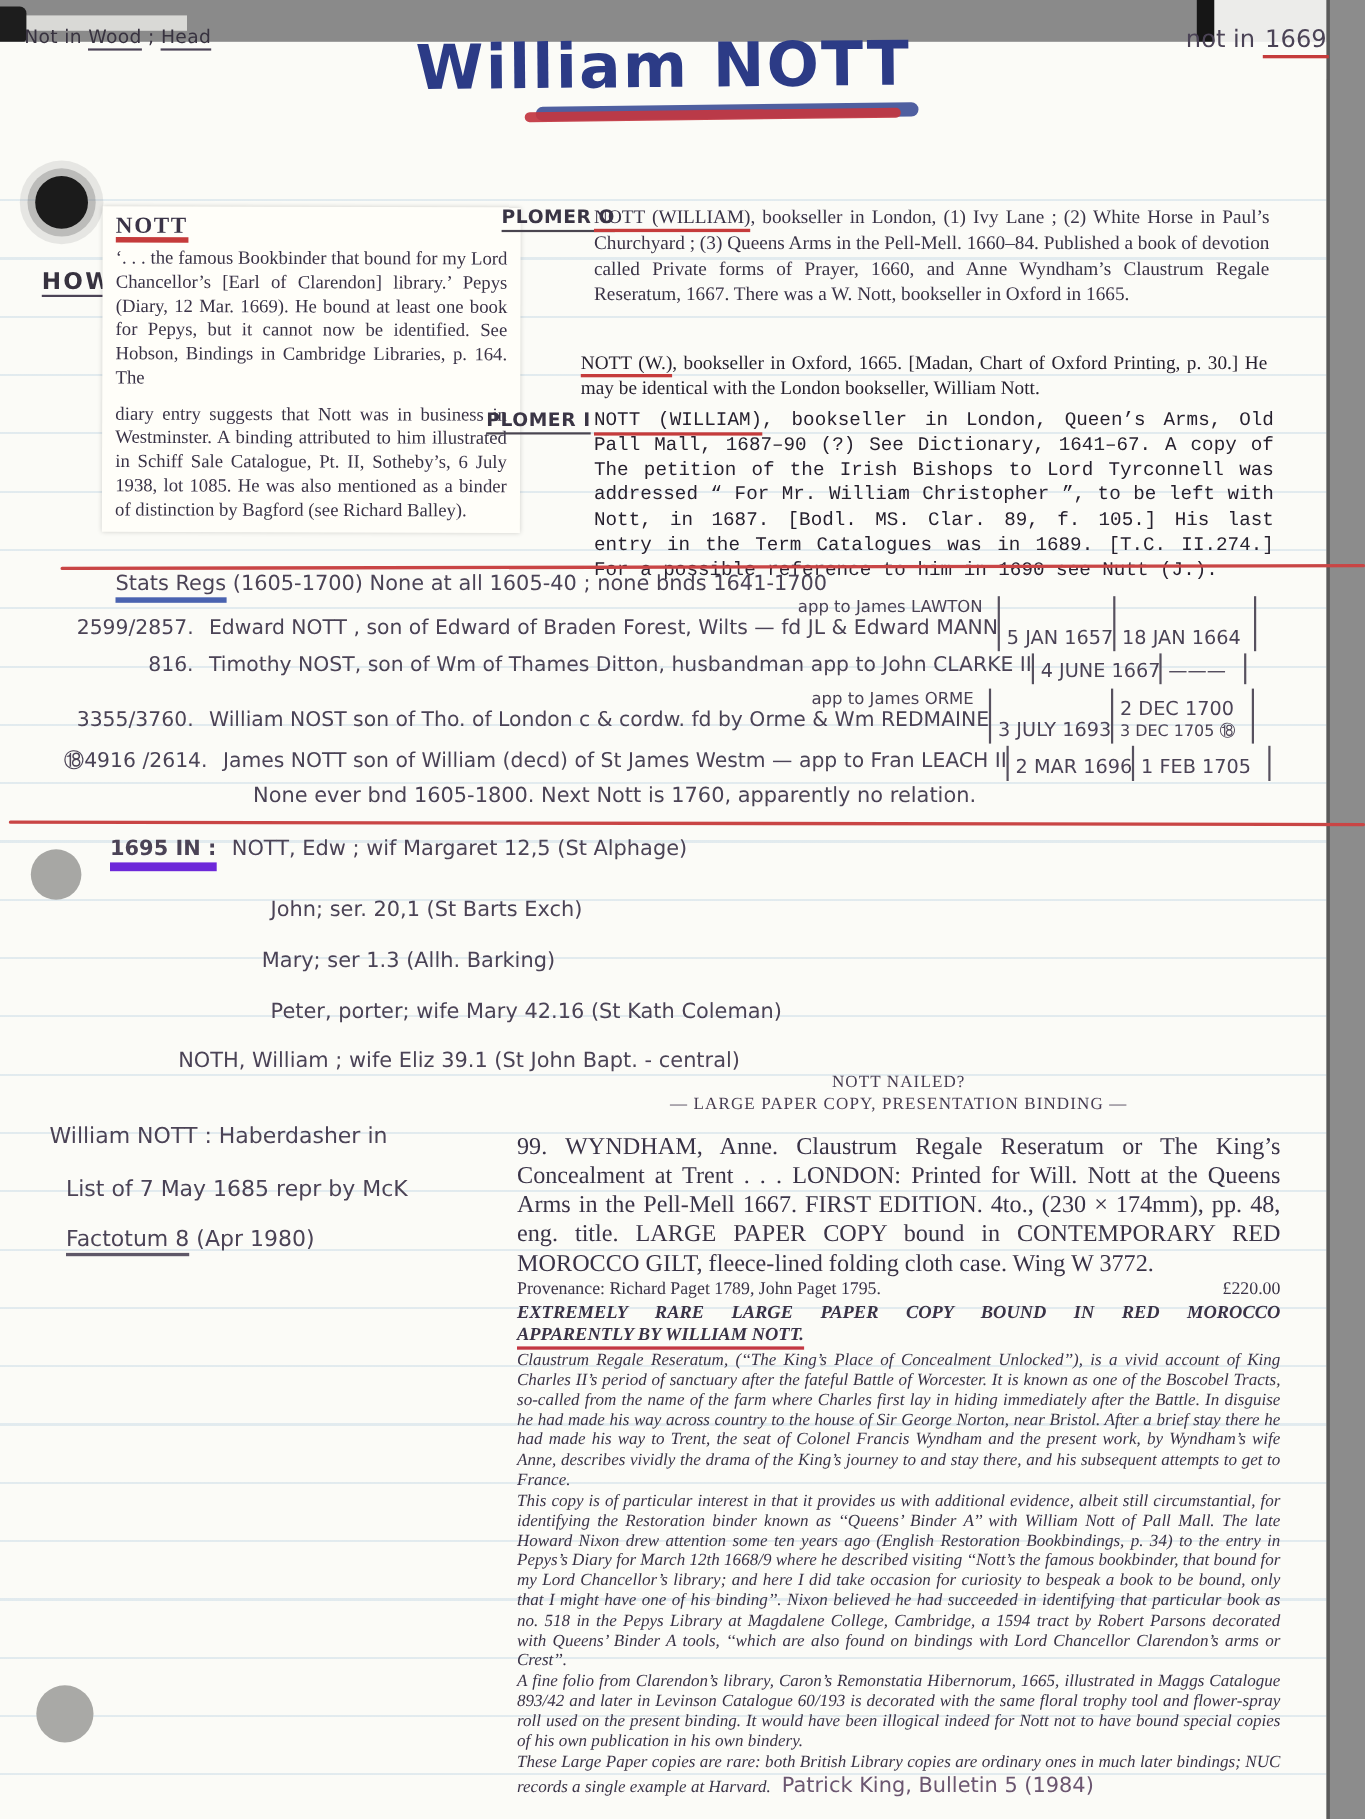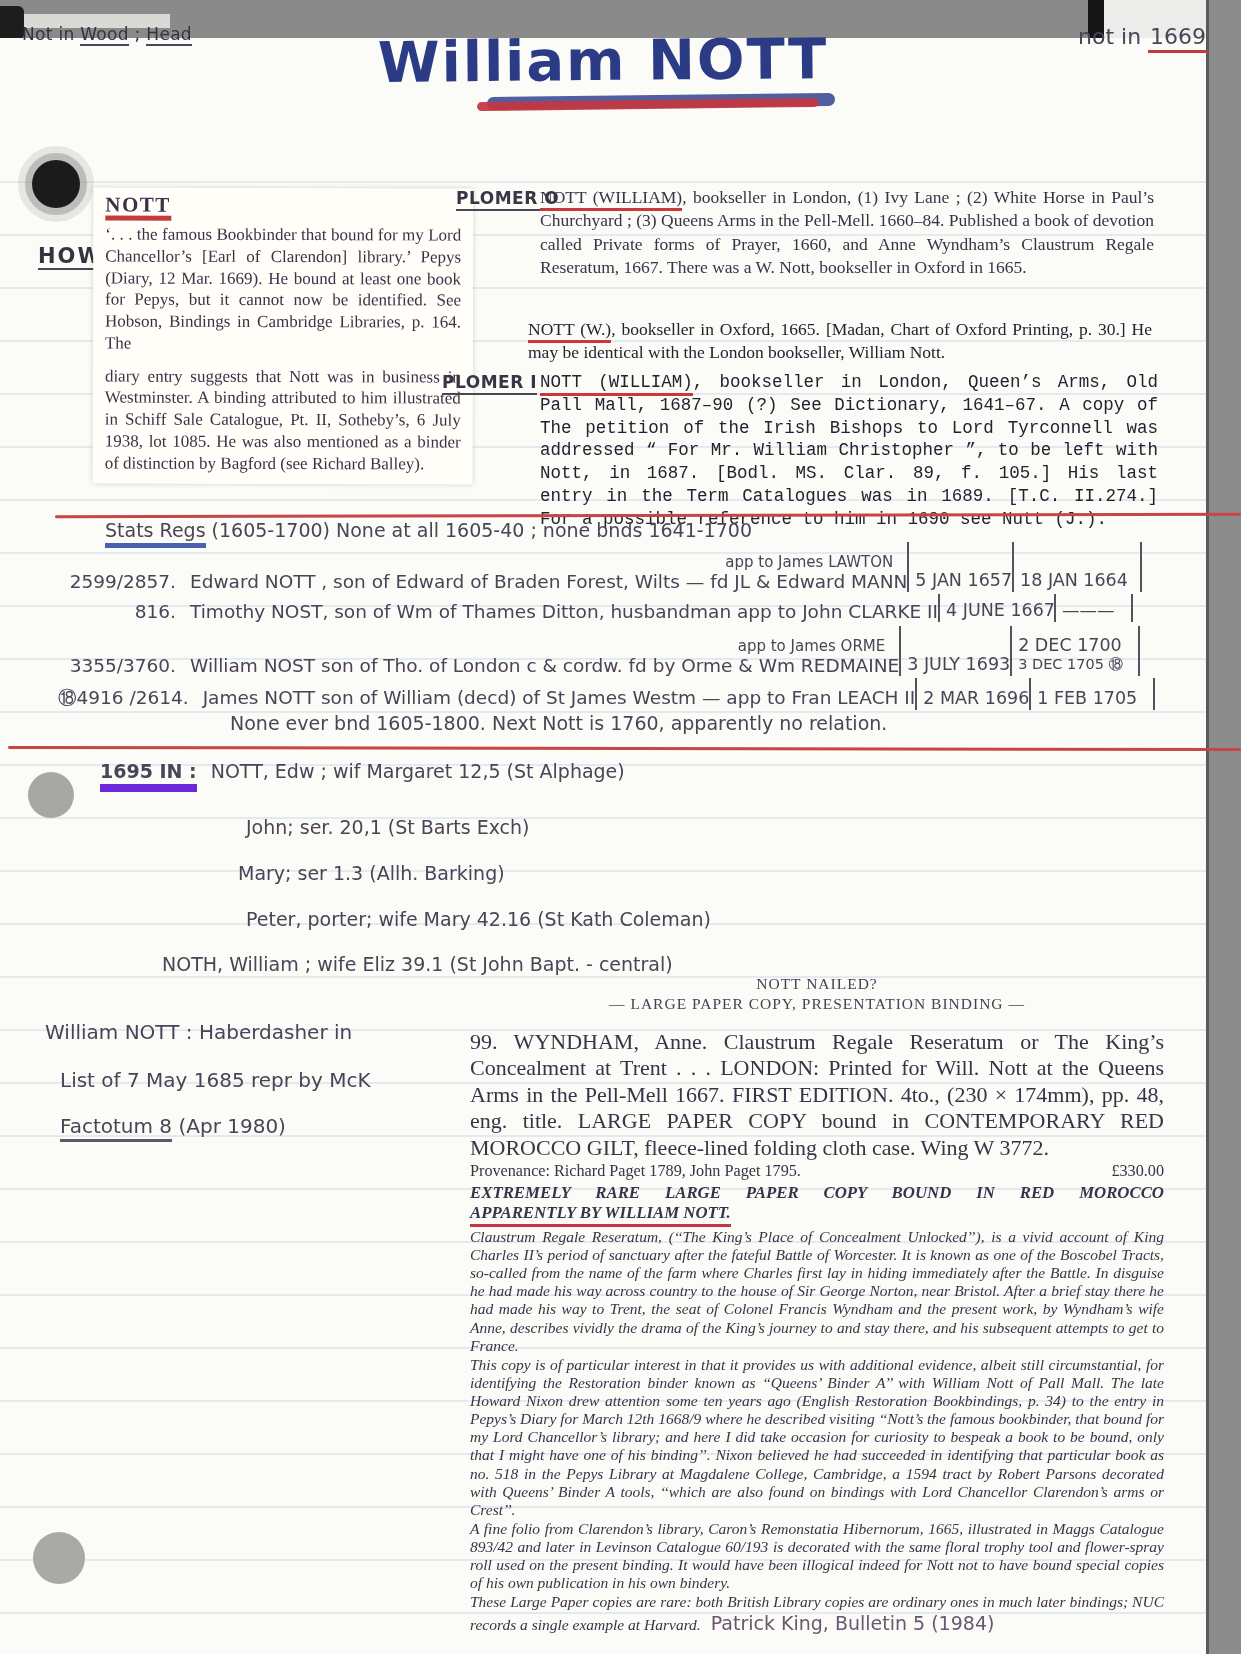--- a/index.html
+++ b/index.html
@@ -54,21 +54,21 @@
   .plomer1{left:456px;top:188px;}
   .plomer2{left:442px;top:372px;}
   .rclip{position:absolute;margin:0;text-align:justify;}
   .rclip1{left:540px;top:186px;width:614px;font-size:17.5px;line-height:1.33;}
   .rclip2{left:528px;top:318px;width:624px;font-size:17.5px;line-height:1.3;}
   .rclip3{left:540px;top:371px;width:618px;font-size:17.5px;line-height:1.3;font-family:Liberation Mono, monospace;}
   .rc-head{border-bottom:3px solid #c53b3b;padding-bottom:1px;}
   
   .stats-head{position:absolute;left:105px;top:519px;font-size:19px;}
   .srow{position:absolute;left:58px;width:1028px;display:flex;}
-  .s-main{flex:1;display:flex;flex-direction:column;justify-content:flex-end;}
+  .s-main{flex:1;display:flex;flex-direction:column;}
   .s-pre{text-align:right;padding-right:14px;font-size:15px;}
   .s-line{font-size:18.5px;white-space:nowrap;}
   .s-num{display:inline-block;min-width:118px;text-align:right;margin-right:14px;}
   .s-d1{width:108px;border-left:2px solid #57515f;display:flex;align-items:flex-end;padding:0 0 2px 6px;font-size:17.5px;white-space:nowrap;}
   .s-d2{width:104px;border-left:2px solid #57515f;border-right:2px solid #57515f;
         display:flex;flex-direction:column;justify-content:flex-end;padding:0 16px 2px 6px;font-size:17.5px;white-space:nowrap;}
   .s-d2b{font-size:14.5px;}
   .stats-foot{position:absolute;left:230px;top:712px;font-size:19px;}
   
   .in95{position:absolute;font-size:19px;white-space:nowrap;}
@@ -209,21 +209,21 @@
   <div class="bln bln3 hw">
     <span class="u">Factotum 8</span><span> (Apr 1980)</span>
   </div>
 
   <div class="catalog pr">
     <div class="cat-h1">NOTT NAILED?</div>
     <div class="cat-h2">— LARGE PAPER COPY, PRESENTATION BINDING —</div>
     <p class="cat-entry">99.  WYNDHAM, Anne. Claustrum Regale Reseratum or The King’s Concealment at Trent . . . LONDON: Printed for Will. Nott at the Queens Arms in the Pell-Mell 1667. FIRST EDITION. 4to., (230 × 174mm), pp. 48, eng. title. LARGE PAPER COPY bound in CONTEMPORARY RED MOROCCO GILT, fleece-lined folding cloth case. Wing W 3772.</p>
     <div class="cat-prov">
       <span>Provenance: Richard Paget 1789, John Paget 1795.</span>
-      <span>£330.00</span>
+      <span>£220.00</span>
     </div>
     <div class="cat-rare">
       <div class="l1">EXTREMELY RARE LARGE PAPER COPY BOUND IN RED MOROCCO</div>
       <span class="l2">APPARENTLY BY WILLIAM NOTT.</span>
     </div>
     <p class="cat-p">Claustrum Regale Reseratum, (‘‘The King’s Place of Concealment Unlocked’’), is a vivid account of King Charles II’s period of sanctuary after the fateful Battle of Worcester. It is known as one of the Boscobel Tracts, so-called from the name of the farm where Charles first lay in hiding immediately after the Battle. In disguise he had made his way across country to the house of Sir George Norton, near Bristol. After a brief stay there he had made his way to Trent, the seat of Colonel Francis Wyndham and the present work, by Wyndham’s wife Anne, describes vividly the drama of the King’s journey to and stay there, and his subsequent attempts to get to France.</p>
     <p class="cat-p">This copy is of particular interest in that it provides us with additional evidence, albeit still circumstantial, for identifying the Restoration binder known as ‘‘Queens’ Binder A’’ with William Nott of Pall Mall. The late Howard Nixon drew attention some ten years ago (English Restoration Bookbindings, p. 34) to the entry in Pepys’s Diary for March 12th 1668/9 where he described visiting ‘‘Nott’s the famous bookbinder, that bound for my Lord Chancellor’s library; and here I did take occasion for curiosity to bespeak a book to be bound, only that I might have one of his binding’’. Nixon believed he had succeeded in identifying that particular book as no. 518 in the Pepys Library at Magdalene College, Cambridge, a 1594 tract by Robert Parsons decorated with Queens’ Binder A tools, ‘‘which are also found on bindings with Lord Chancellor Clarendon’s arms or Crest’’.</p>
     <p class="cat-p">A fine folio from Clarendon’s library, Caron’s Remonstatia Hibernorum, 1665, illustrated in Maggs Catalogue 893/42 and later in Levinson Catalogue 60/193 is decorated with the same floral trophy tool and flower-spray roll used on the present binding. It would have been illogical indeed for Nott not to have bound special copies of his own publication in his own bindery.</p>
     <p class="cat-p"><span>These Large Paper copies are rare: both British Library copies are ordinary ones in much later bindings; NUC records a single example at Harvard.</span><span class="sig">Patrick King, Bulletin 5 (1984)</span></p>
   </div>

